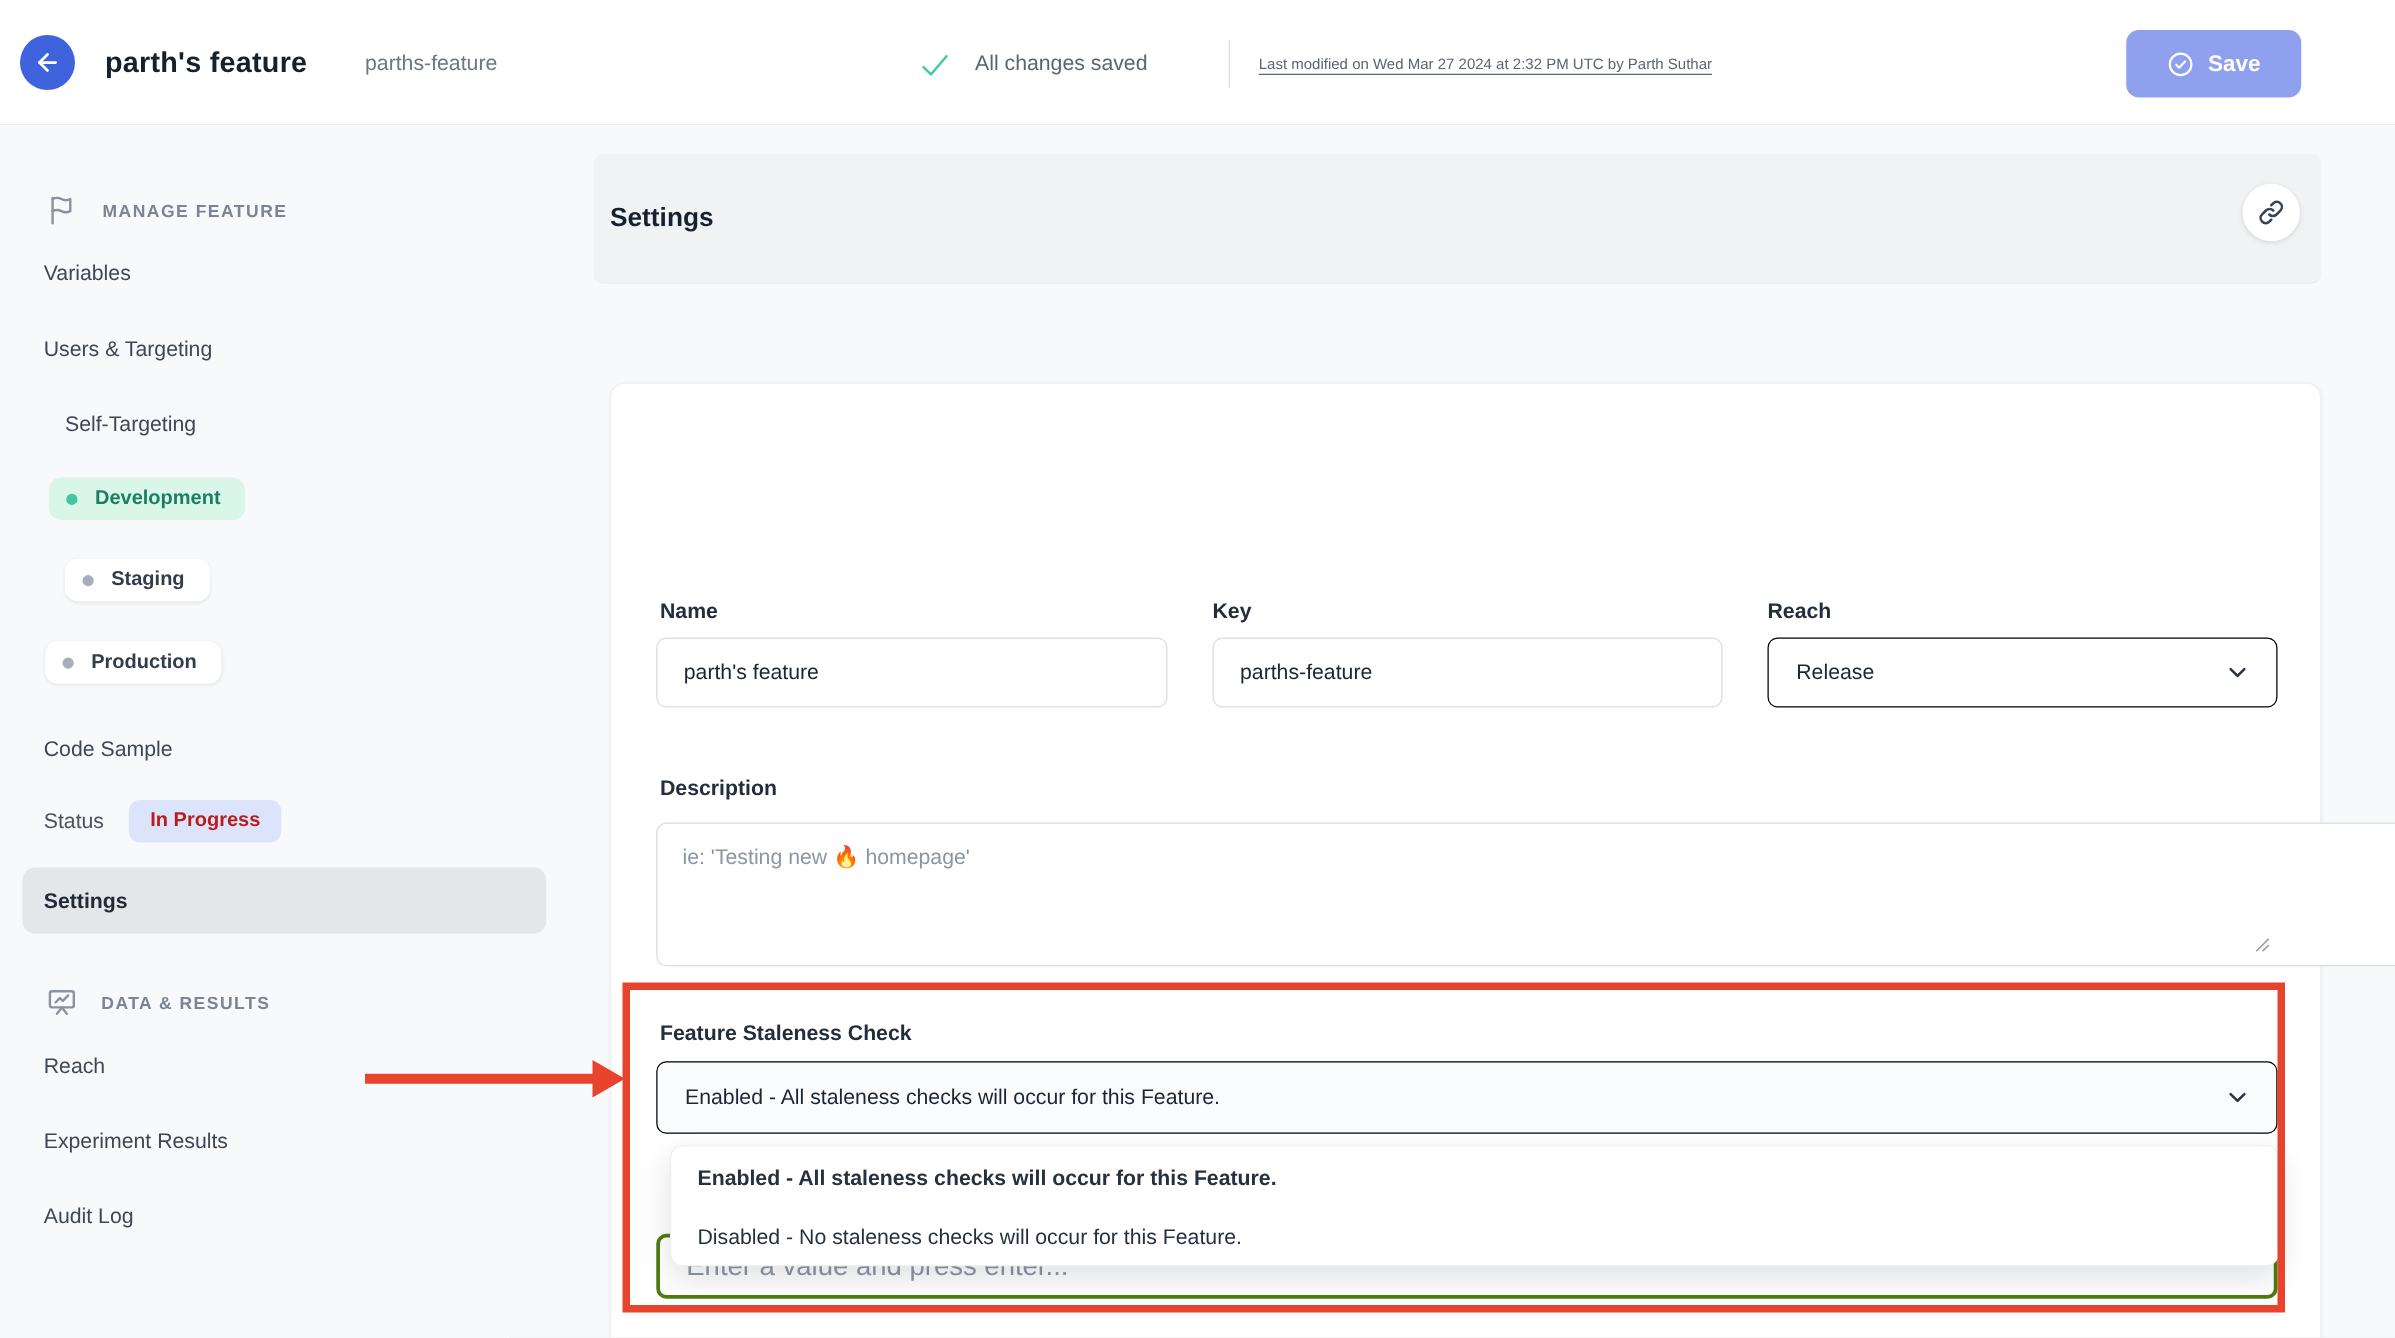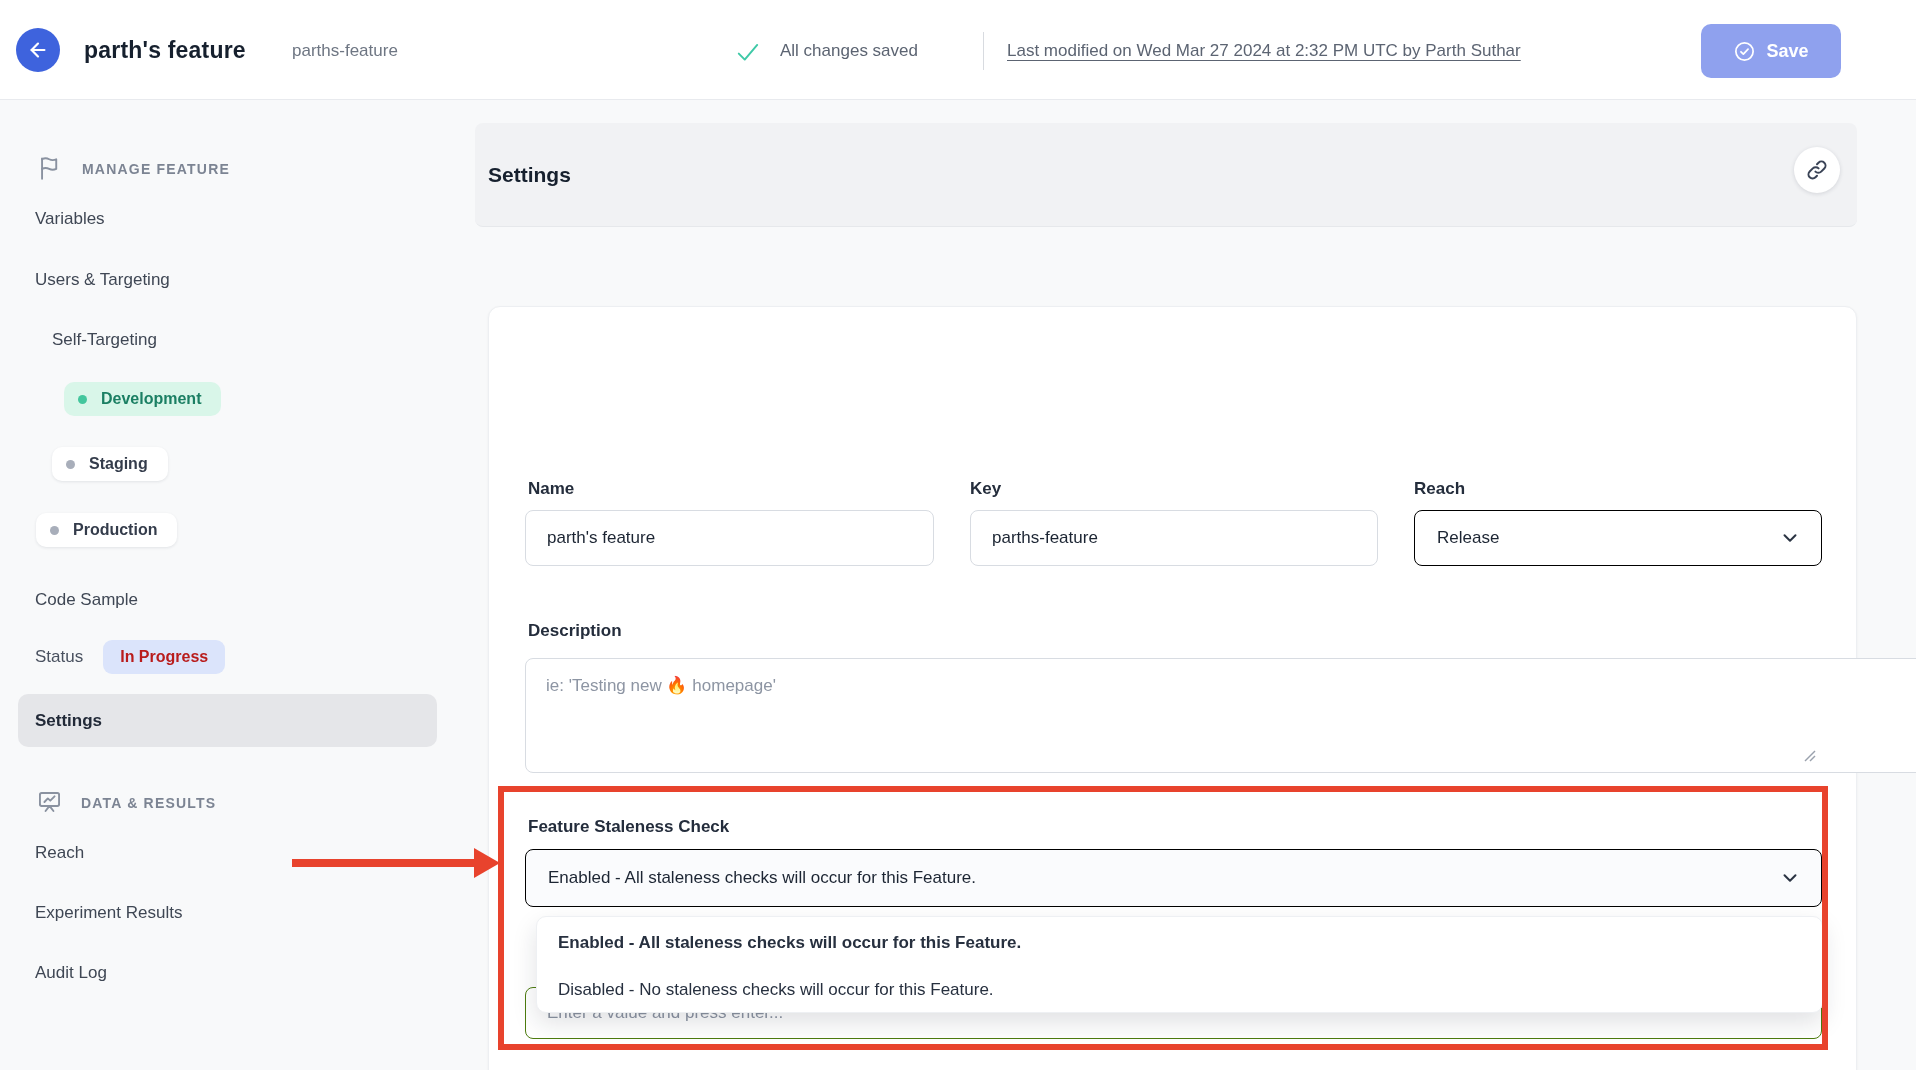--- a/index.html
+++ b/index.html
@@ -21,21 +21,21 @@
   }
   .hdr-title { position:absolute; left:84px; top:50px; transform:translateY(-50%);
     font-size:23px; font-weight:700; color:#16202e; letter-spacing:0.2px; }
   .hdr-slug { position:absolute; left:292px; top:51px; transform:translateY(-50%);
     font-size:17px; color:#6e7683; }
   .saved-check { position:absolute; left:735px; top:39px; }
   .saved-text { position:absolute; left:780px; top:51px; transform:translateY(-50%);
     font-size:17px; color:#5c6472; }
   .hdr-divider { position:absolute; left:983px; top:32px; width:1px; height:38px; background:#d8dbe0; }
   .last-modified { position:absolute; left:1007px; top:51px; transform:translateY(-50%);
-    font-size:17px; color:#5c6472; text-decoration:underline; text-underline-offset:4px; cursor:pointer; }
+    font-size:12px; color:#5c6472; text-decoration:underline; text-underline-offset:4px; cursor:pointer; }
   .save-btn {
     position:absolute; left:1701px; top:24px; width:140px; height:54px;
     border:none; border-radius:10px; background:#8fa1ee; color:#ffffff;
     font-size:18px; font-weight:700; font-family:inherit; cursor:pointer;
     display:flex; align-items:center; justify-content:center; gap:10px;
   }
   
   .side-section { position:absolute; display:flex; align-items:center; gap:18px;
     font-size:14px; font-weight:700; letter-spacing:1.2px; color:#7c8493; transform:translateY(-50%); }
   .side-item { position:absolute; transform:translateY(-50%); font-size:17px; color:#3f4754; cursor:pointer; }
@@ -80,22 +80,22 @@
   .textarea {
     position:absolute; left:36px; top:351px; width:1450px; height:115px;
     border:1px solid #d8dce2; border-radius:8px; background:#fff; resize:none;
     font-family:inherit; font-size:17px; color:#1c2533; padding:16px 20px;
   }
   .textarea::placeholder { color:#8d95a3; }
   .resize-grip { position:absolute; left:1312px; top:440px; pointer-events:none; }
   .staleness-select { left:36px; top:542px; width:1297px; height:58px; background:#fafbfd; }
   .type-select { top:203px; left:925px; width:408px; height:56px; }
   .tags-input { position:absolute; left:36px; top:680px; width:1297px; height:52px;
-    border:1px solid #4d7c0f; border-radius:8px; background:#fff; padding:0 21px;
-    font-family:inherit; font-size:17px; color:#1c2533; z-index:1; }
+    border:3px solid #4d7c0f; border-radius:8px; background:#fff; padding:0 21px;
+    font-family:inherit; font-size:22px; color:#1c2533; z-index:1; }
   .tags-input::placeholder { color:#8d95a3; }
   .dropdown-menu { position:absolute; left:47px; top:609px; width:1287px; height:97px;
     background:#ffffff; border:1px solid #eef0f3; border-radius:10px; z-index:3;
     box-shadow:0 10px 25px rgba(20,30,50,0.13); padding-top:2px; }
   .menu-option { height:47px; display:flex; align-items:center; padding-left:21px;
     font-size:17px; color:#27303f; cursor:pointer; }
   .menu-option.selected { font-weight:700; }
   
   .anno-box { position:absolute; left:498px; top:786px; width:1330px; height:264px;
     border:6px solid #e8432d; z-index:5; pointer-events:none; }
@@ -150,21 +150,21 @@
             <path d="M4.5 4.2c2.1-1.1 4.2-1.1 6.3 0s4.2 1.1 6.3 0v8.6c-2.1 1.1-4.2 1.1-6.3 0s-4.2-1.1-6.3 0"></path>
           </svg>
       </span>
       <span>MANAGE FEATURE</span>
     </div>
 
     <div class="side-item" style="left:35px; top:219px;">Variables</div>
     <div class="side-item" style="left:35px; top:280px;">Users &amp; Targeting</div>
     <div class="side-item" style="left:52px; top:340px;">Self-Targeting</div>
 
-    <div class="env-pill active" style="left:64px; top:399px;">
+    <div class="env-pill active" style="left:39px; top:399px;">
       <span class="dot"></span>
       <span class="env-label">Development</span>
     </div>
     <div class="env-pill" style="left:52px; top:464px;">
       <span class="dot"></span>
       <span class="env-label">Staging</span>
     </div>
     <div class="env-pill" style="left:36px; top:530px;">
       <span class="dot"></span>
       <span class="env-label">Production</span>

